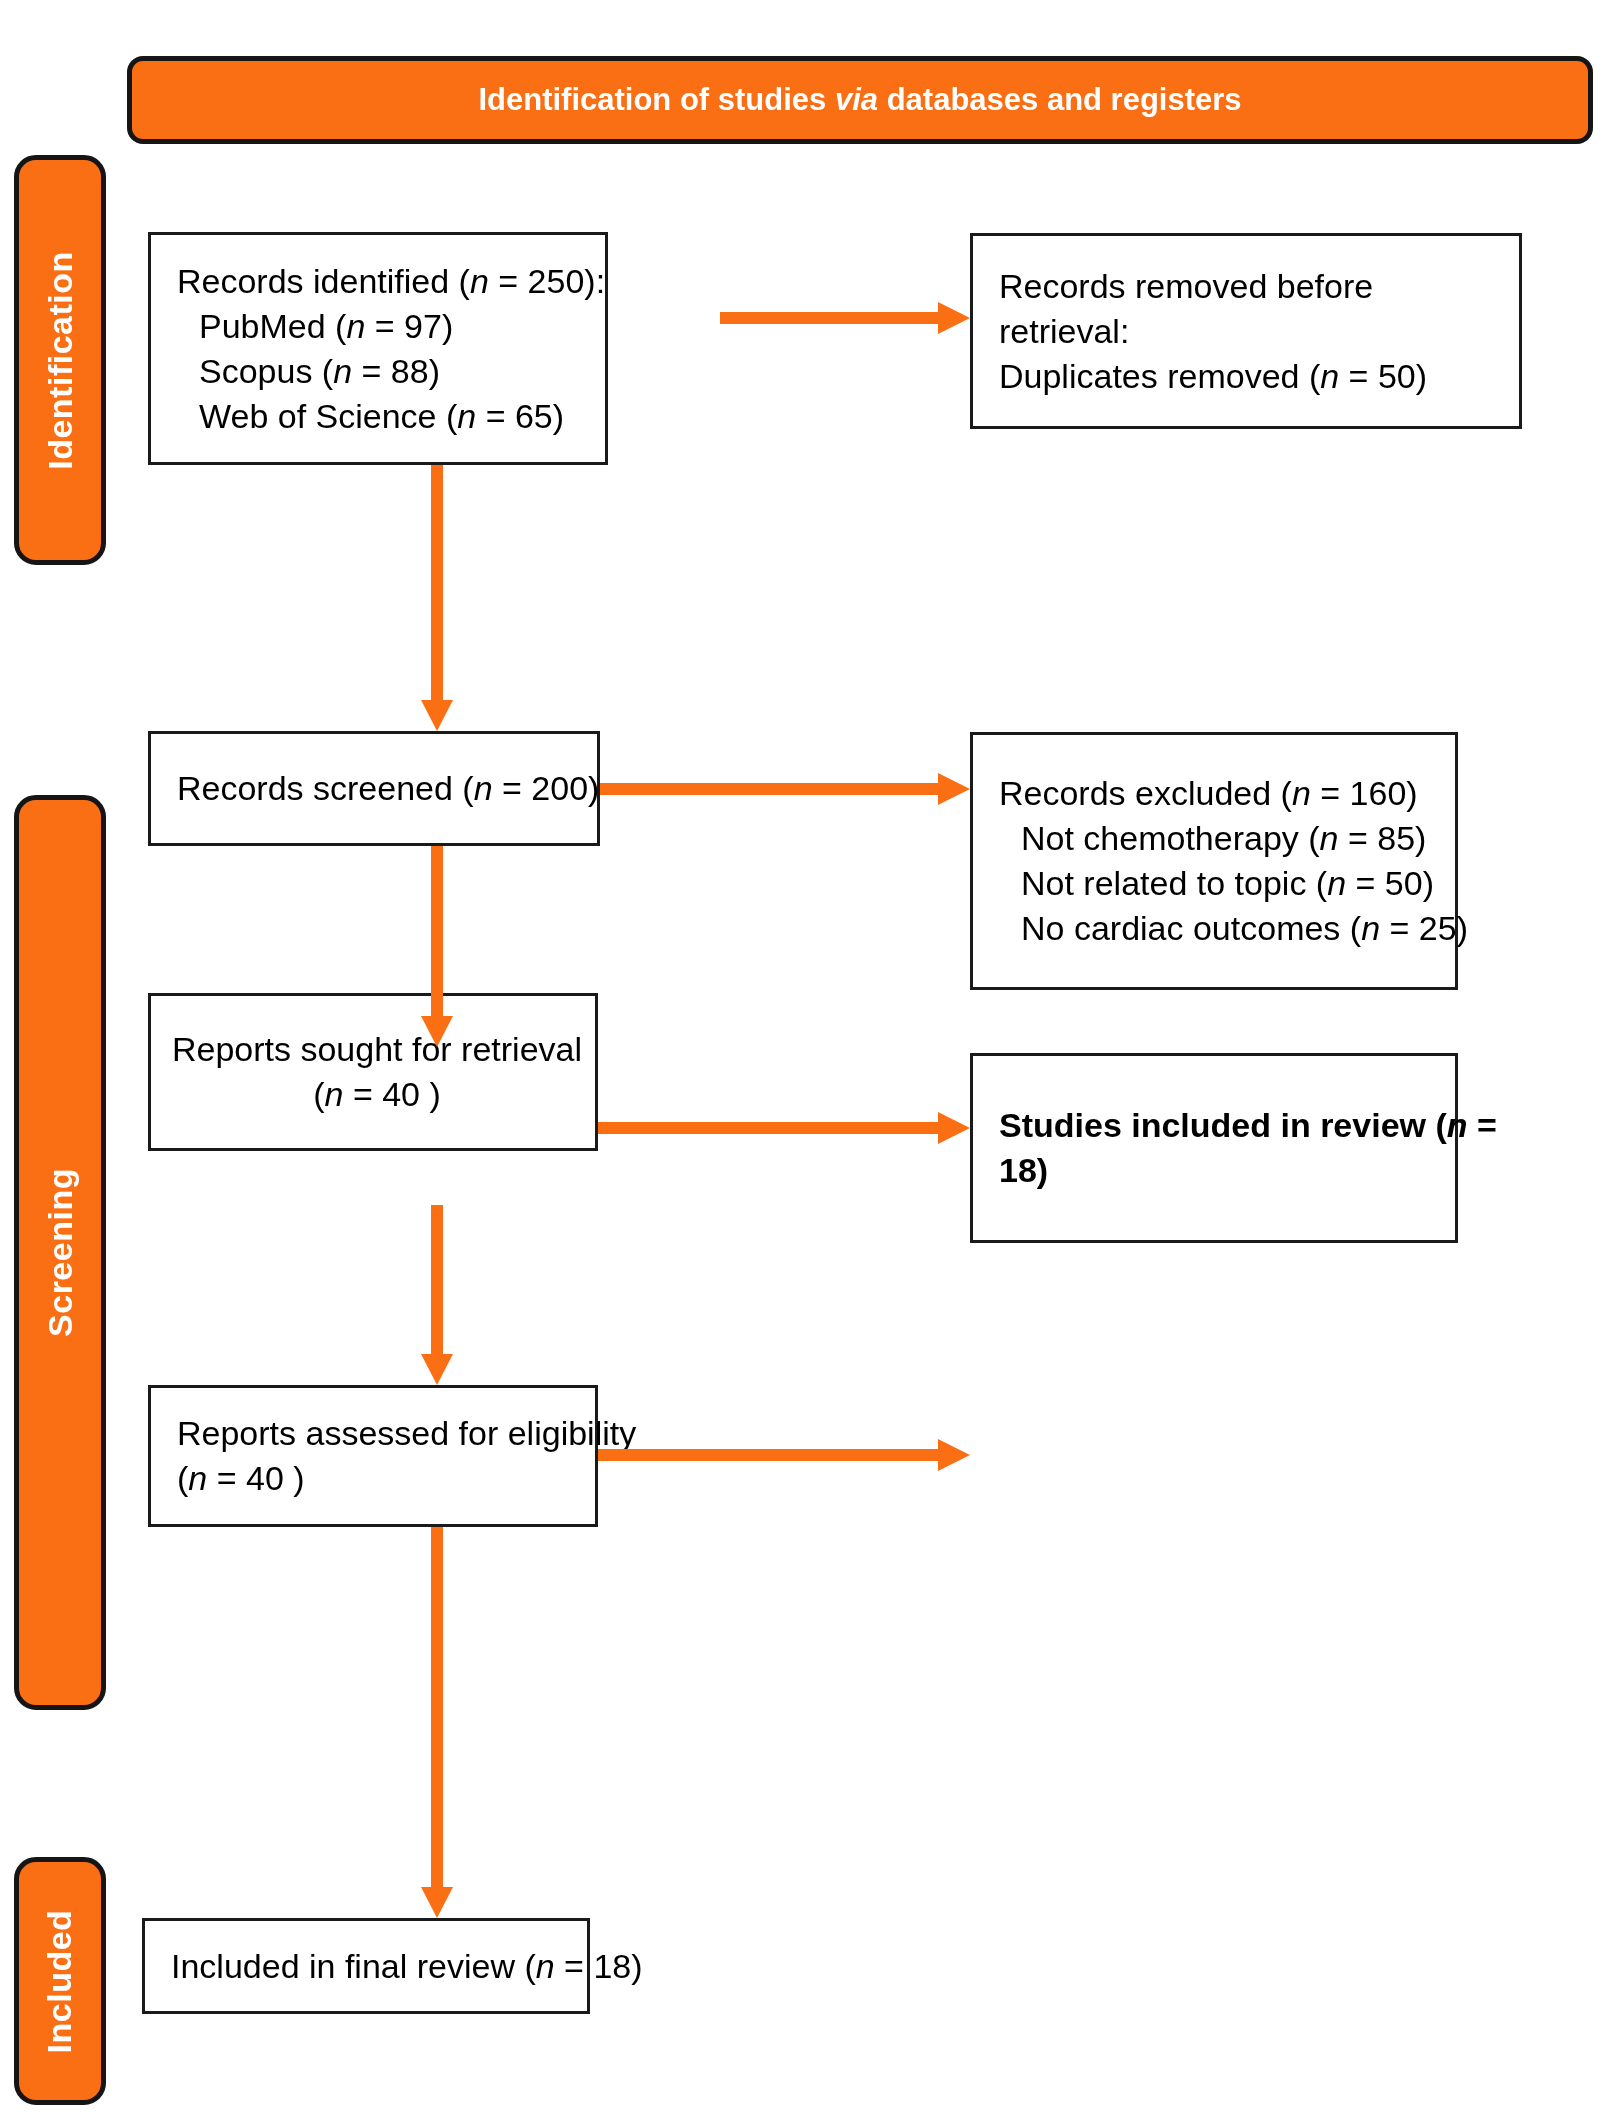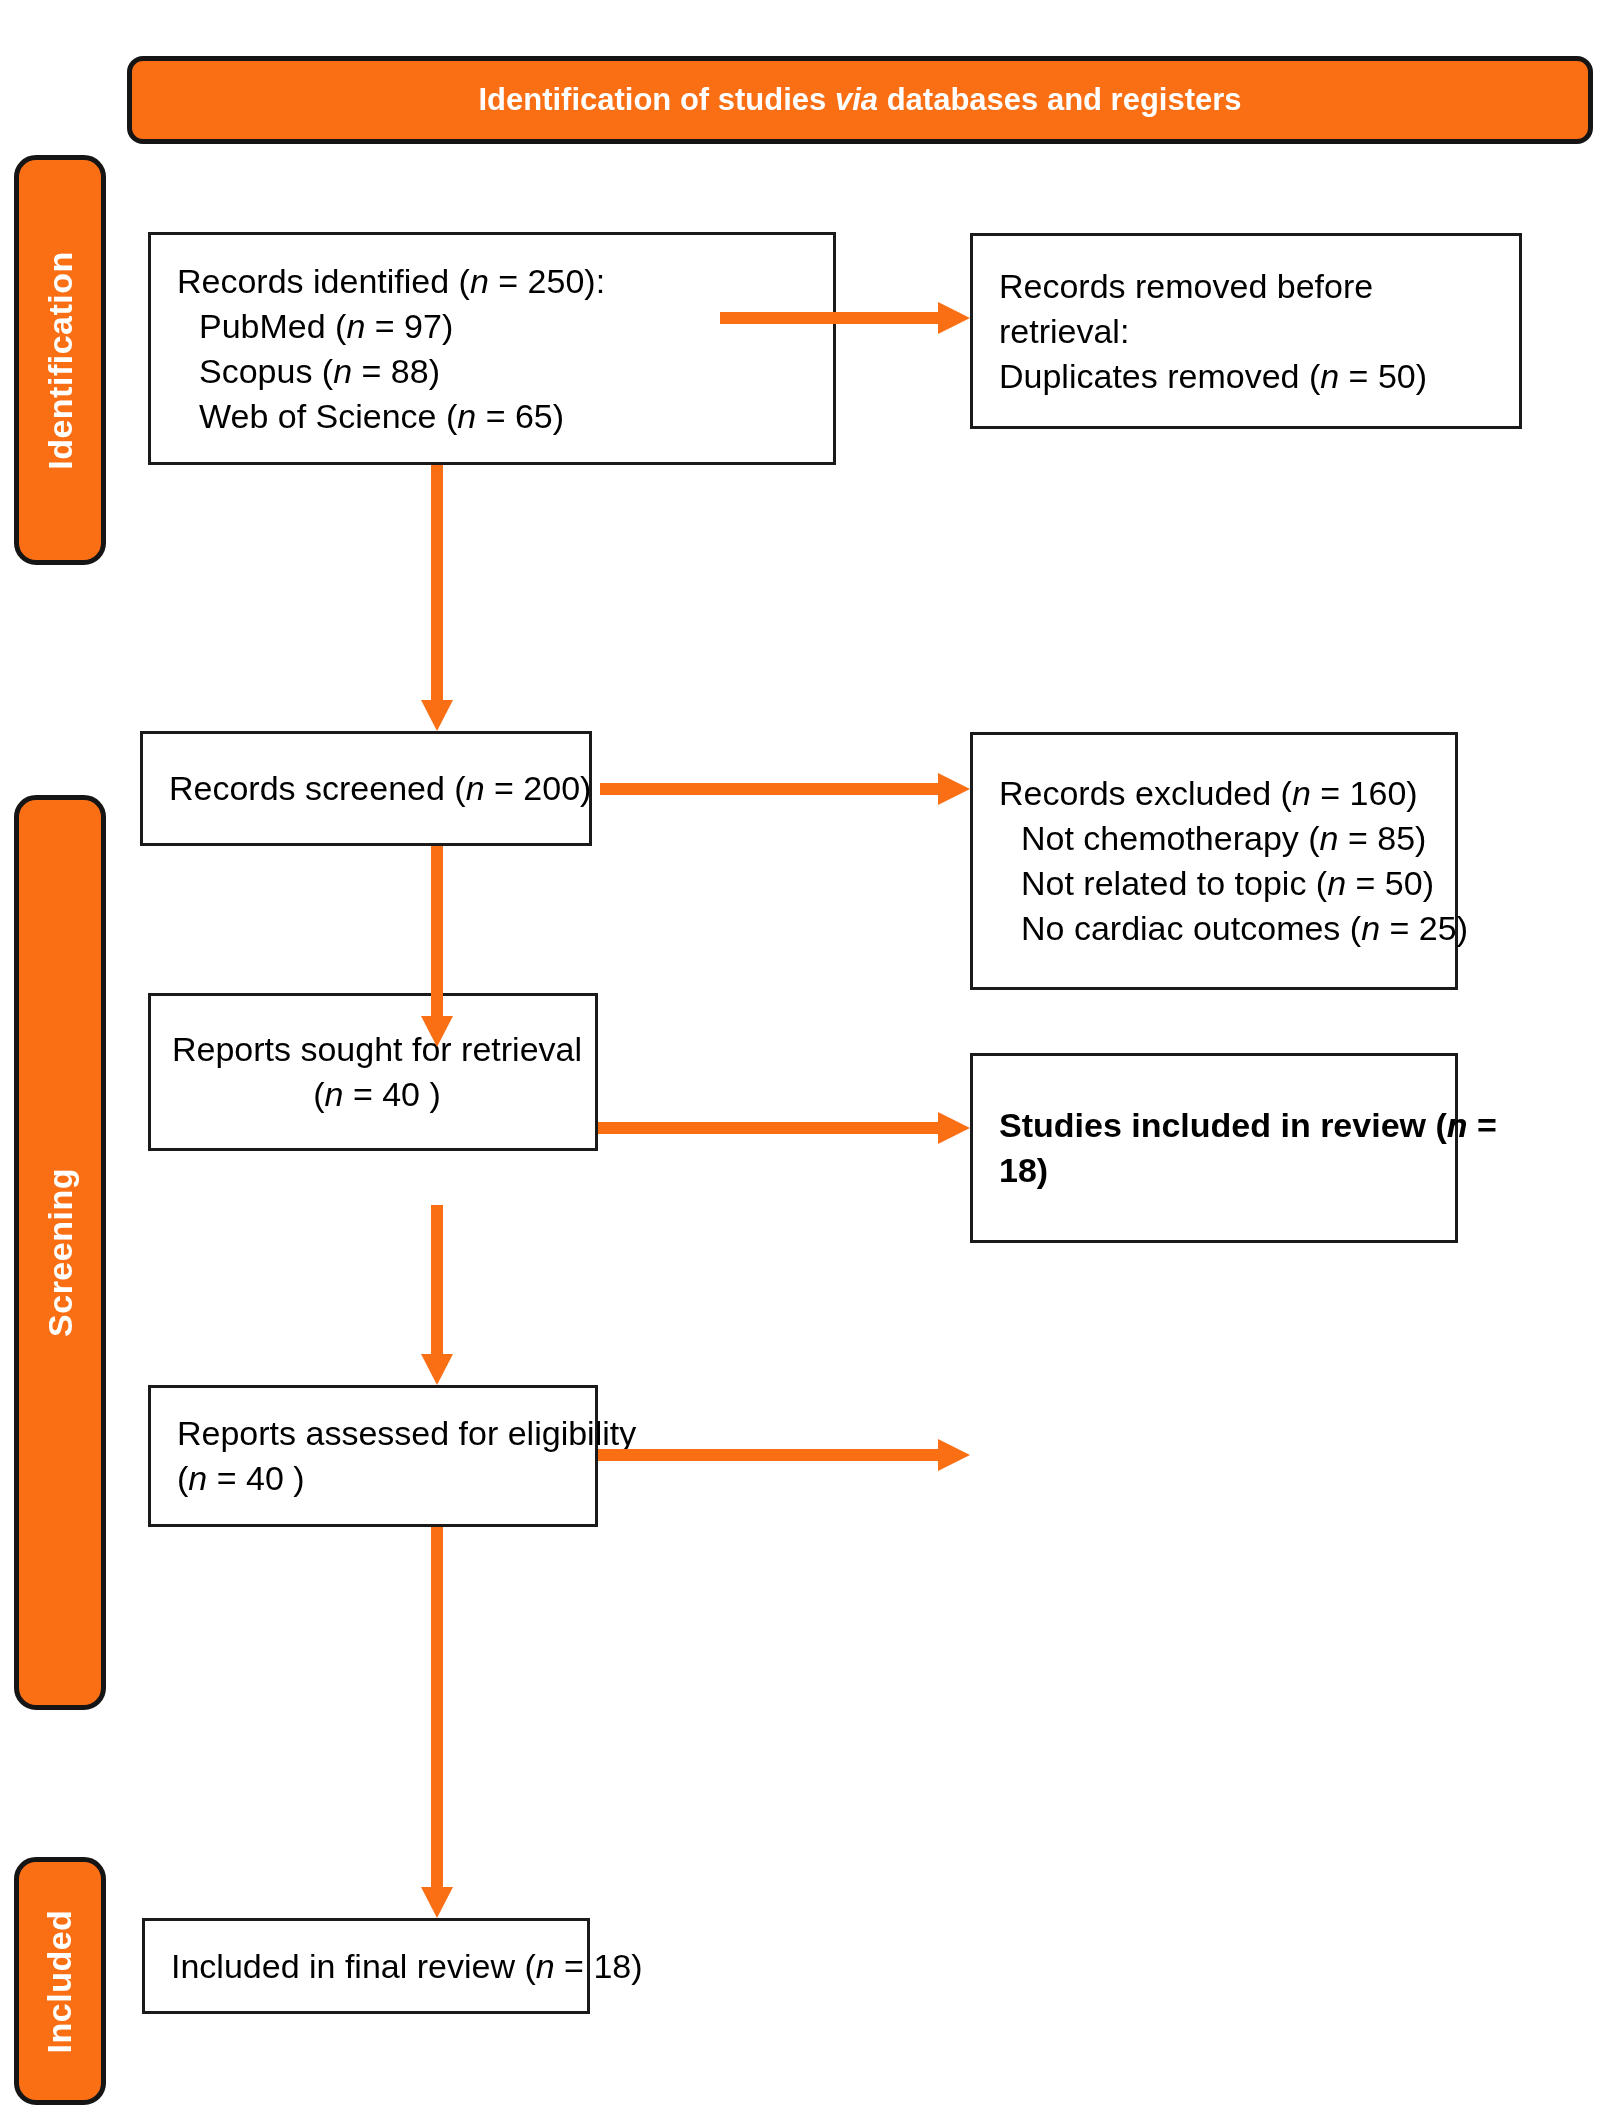--- a/index.html
+++ b/index.html
@@ -56,23 +56,23 @@
     border: 3px solid #1a1a1a;
     box-sizing: border-box;
     display: flex; flex-direction: column; justify-content: center;
     padding: 6px 18px 6px 26px;
     font-size: 34px;
     line-height: 45px;
   }
   .fbox .line { white-space: nowrap; }
   .fbox .line.indent { padding-left: 22px; }
 
-  .box-records-identified { left: 148px; top: 232px;  width: 688px; height: 233px; }
+  .box-records-identified { left: 148px; top: 232px;  width: 460px; height: 233px; }
   .box-records-removed    { left: 970px; top: 233px;  width: 552px; height: 196px; }
-  .box-records-screened   { left: 140px; top: 731px;  width: 452px; height: 115px; }
+  .box-records-screened   { left: 148px; top: 731px;  width: 452px; height: 115px; }
   .box-records-excluded   { left: 970px; top: 732px;  width: 488px; height: 258px; }
   .box-reports-sought     { left: 148px; top: 993px; width: 450px; height: 158px; align-items: center; }
   .box-studies-included   { left: 970px; top: 1053px; width: 488px; height: 190px; font-weight: bold; }
   .box-reports-assessed   { left: 148px; top: 1385px; width: 450px; height: 142px; }
   .box-reports-excluded   { left: 970px; top: 1383px; width: 488px; height: 230px; }
   .box-included-final     { left: 142px; top: 1918px; width: 448px; height: 96px; }
 
   
   .shaft-v { position: absolute; width: 12px; background: #FA6E14; left: 431px; }
   .head-v {

